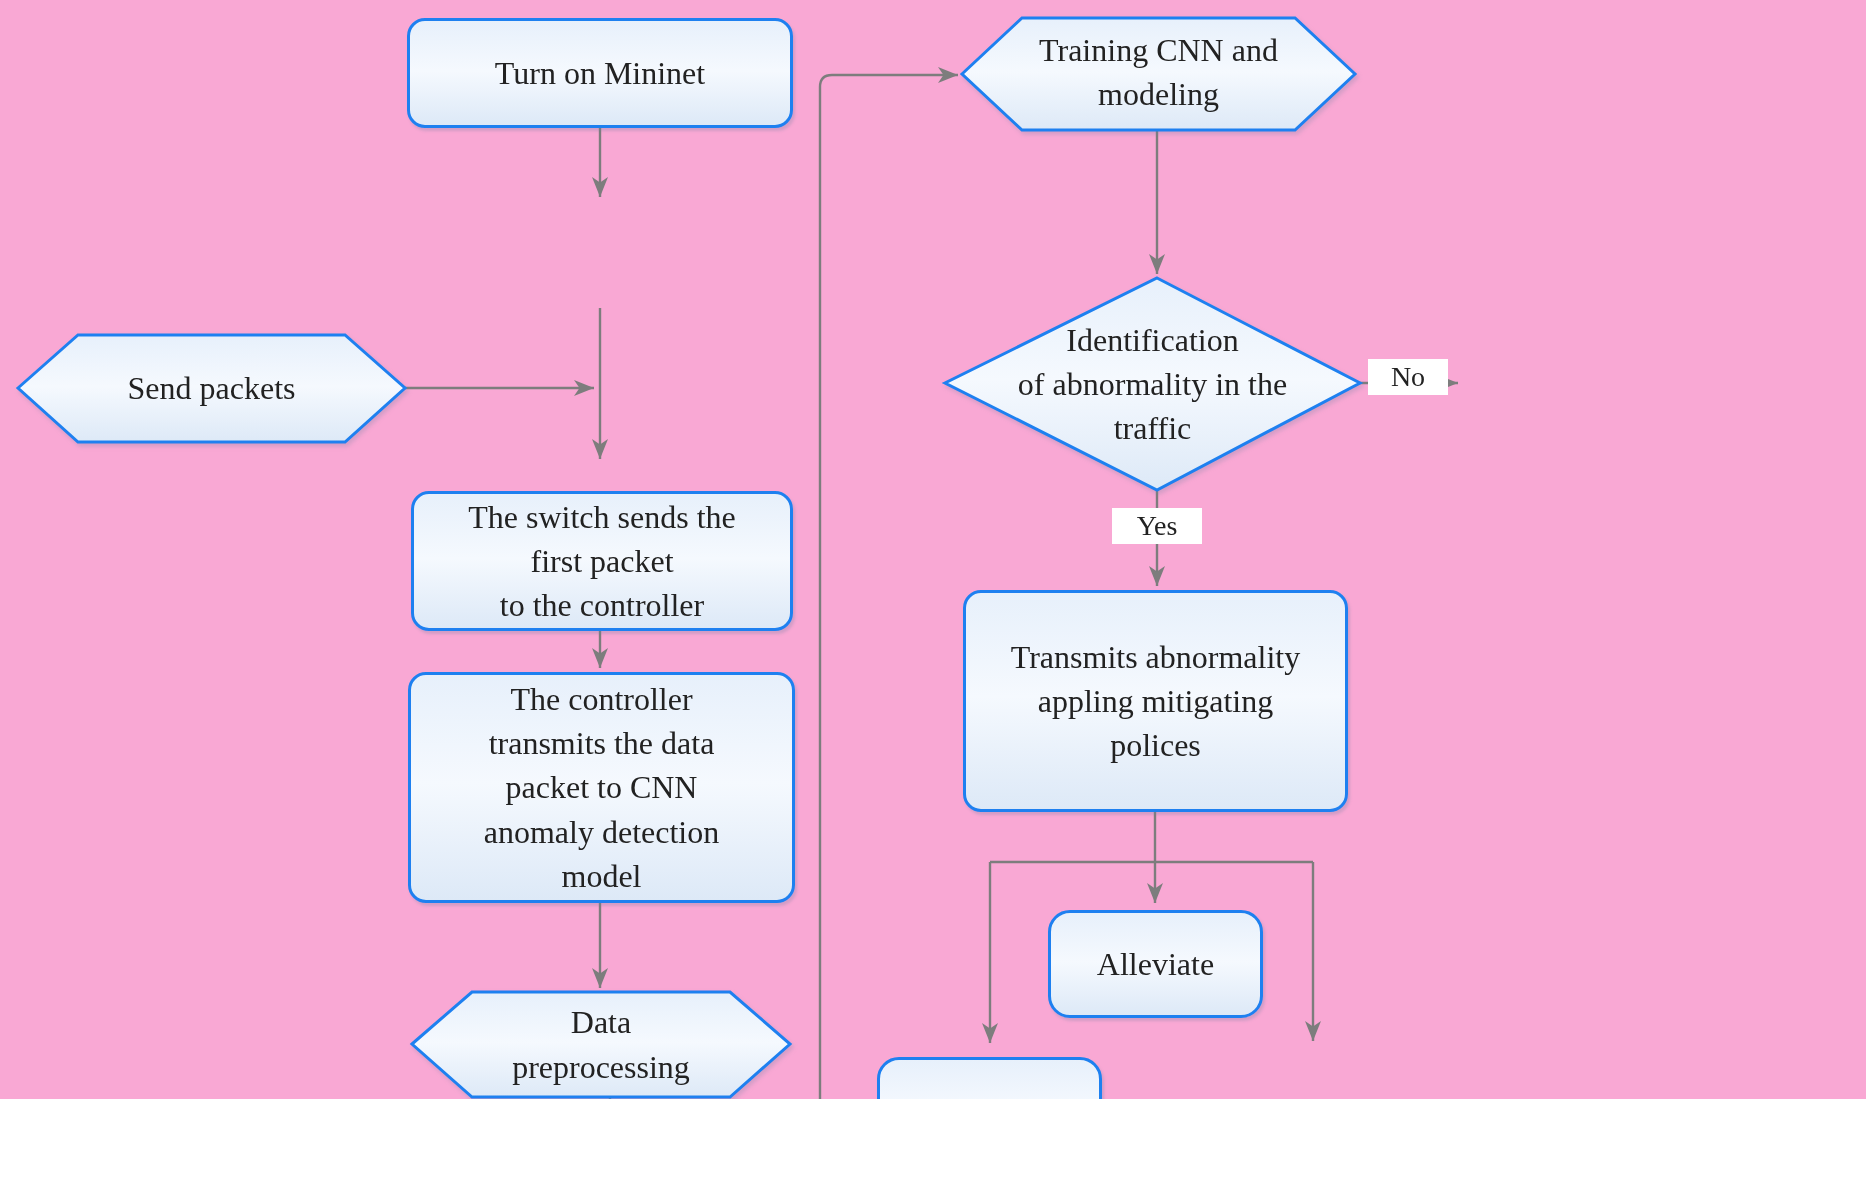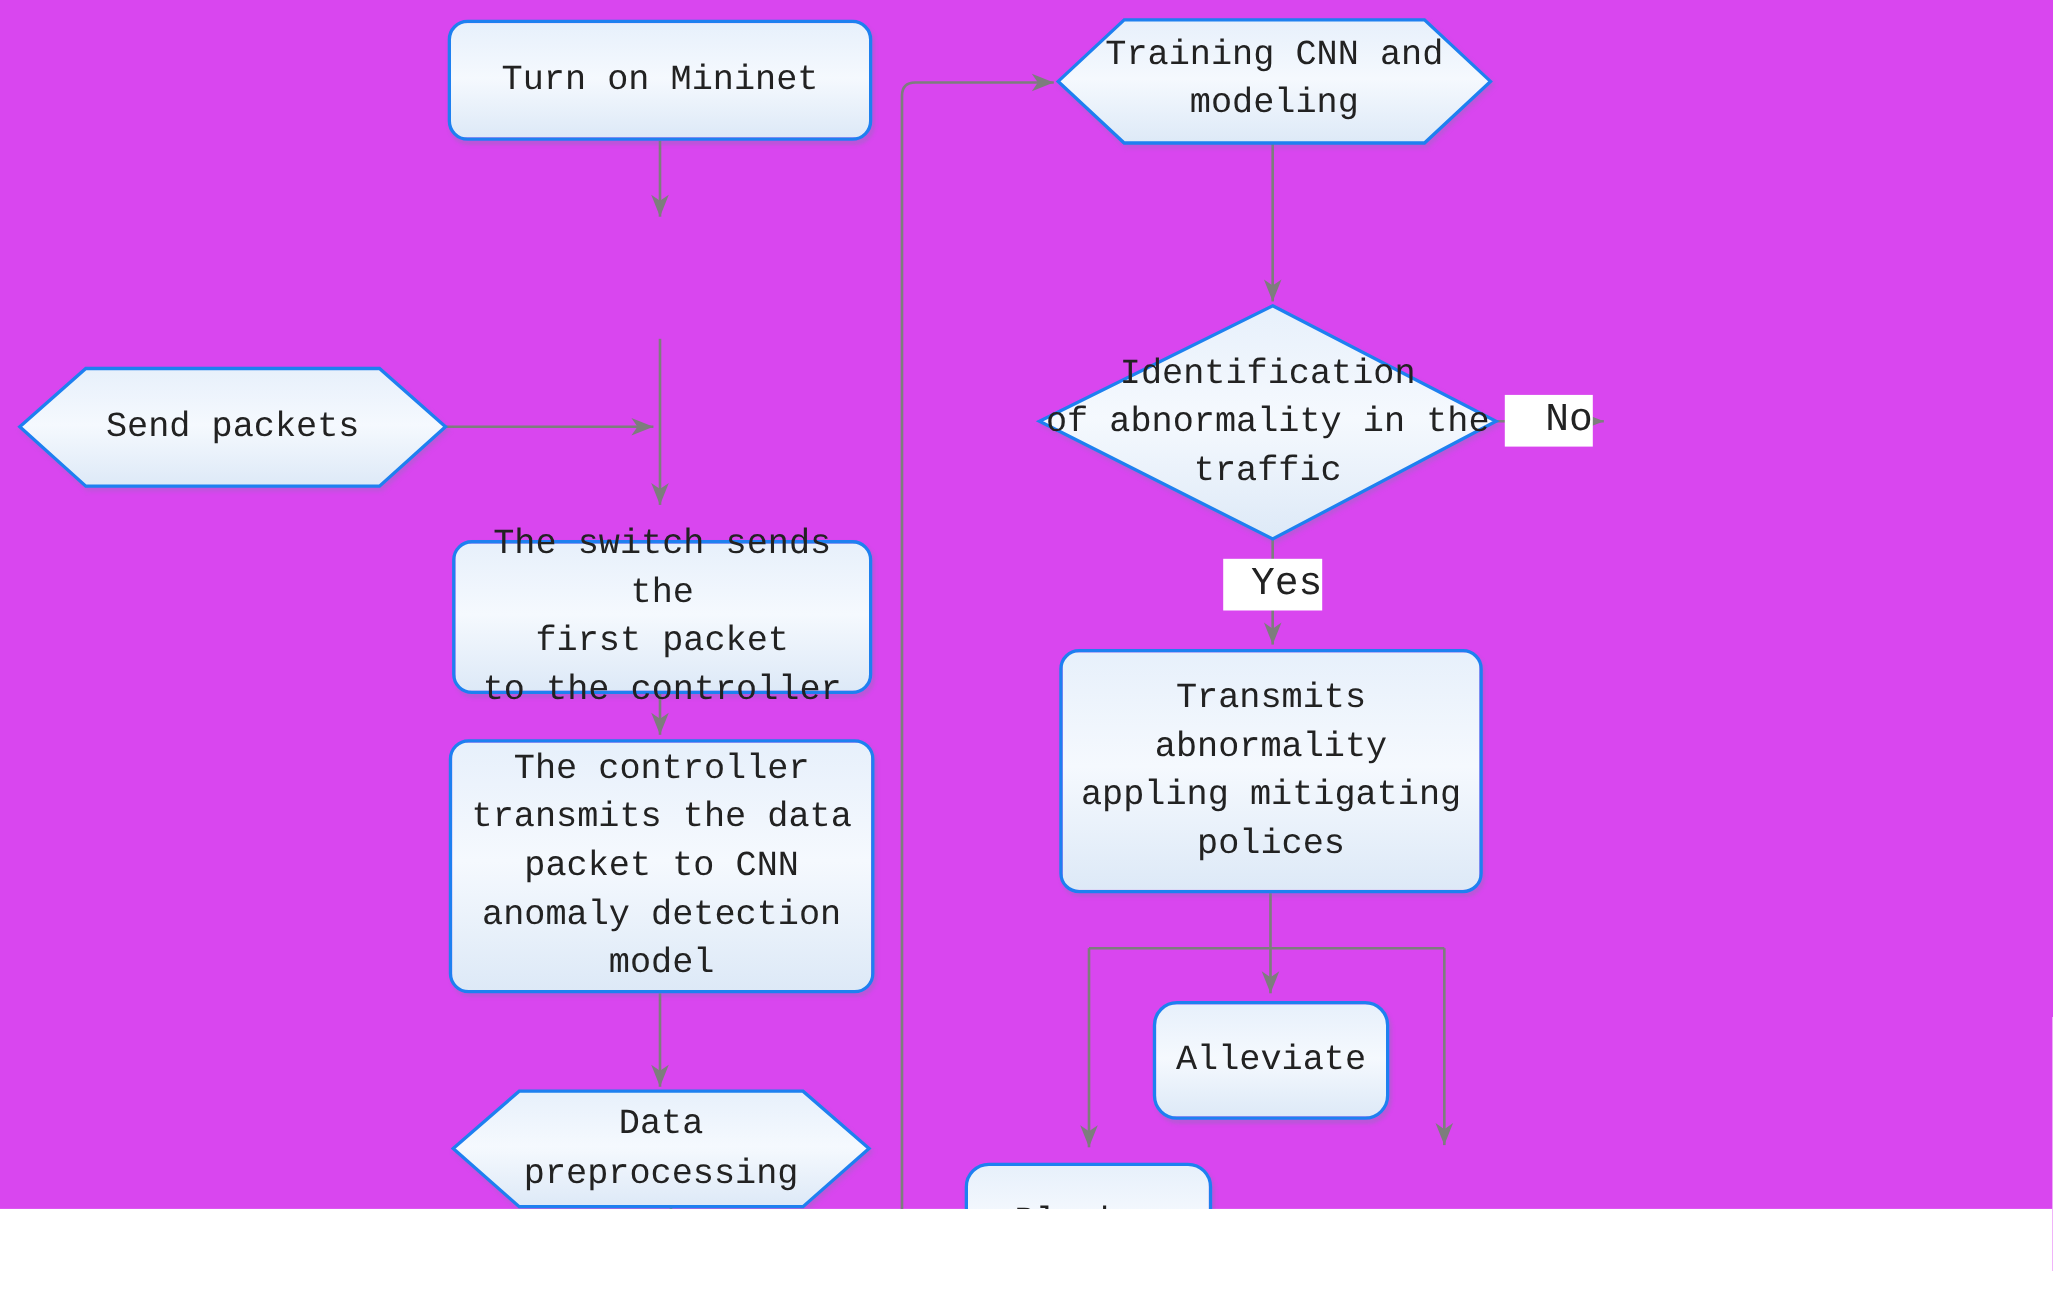--- a/index.html
+++ b/index.html
@@ -1,20 +1,20 @@
 <!DOCTYPE html>
 <html><head>
 <meta charset="utf-8">
 <style>
   html,body{margin:0;padding:0;background:#ffffff;}
   .canvas{
     position:relative;
     width:1866px;height:1099px;
-    background:#d946ef;
-    font-family:Liberation Mono, monospace;
+    background:#f9a8d4;
+    font-family:Liberation Serif, serif;
     overflow:hidden;
   }
   .layer{position:absolute;left:0;top:0;z-index:0;}
   .edge{stroke:#7d7d7d;stroke-width:2.4;fill:none;}
   .shape{
     stroke:#1e80f0;stroke-width:3;fill:url(#nodeFill);
     filter:drop-shadow(2px 3px 2px rgba(110,130,160,0.28));
   }
   .node{
     position:absolute;z-index:1;
@@ -27,22 +27,22 @@
     box-shadow:2px 3px 3px rgba(110,130,160,0.28);
   }
   .node.overlay{background:transparent;border:none;z-index:2;}
   .lbl{
     white-space:pre-line;
     font-size:32px;line-height:1.38;color:#222222;
   }
   .edge-label{
     position:absolute;z-index:3;
     background:#ffffff;
-    text-align:right;
-    font-size:36px;line-height:1.3;color:#222222;
+    text-align:center;
+    font-size:28px;line-height:1.3;color:#222222;
   }
 </style>
 </head>
 <body>
 
 <div class="canvas">
 
   <svg class="layer" width="1866" height="1181" viewBox="0 0 1866 1181">
     <defs>
       <linearGradient id="nodeFill" x1="0" y1="0" x2="0" y2="1">

